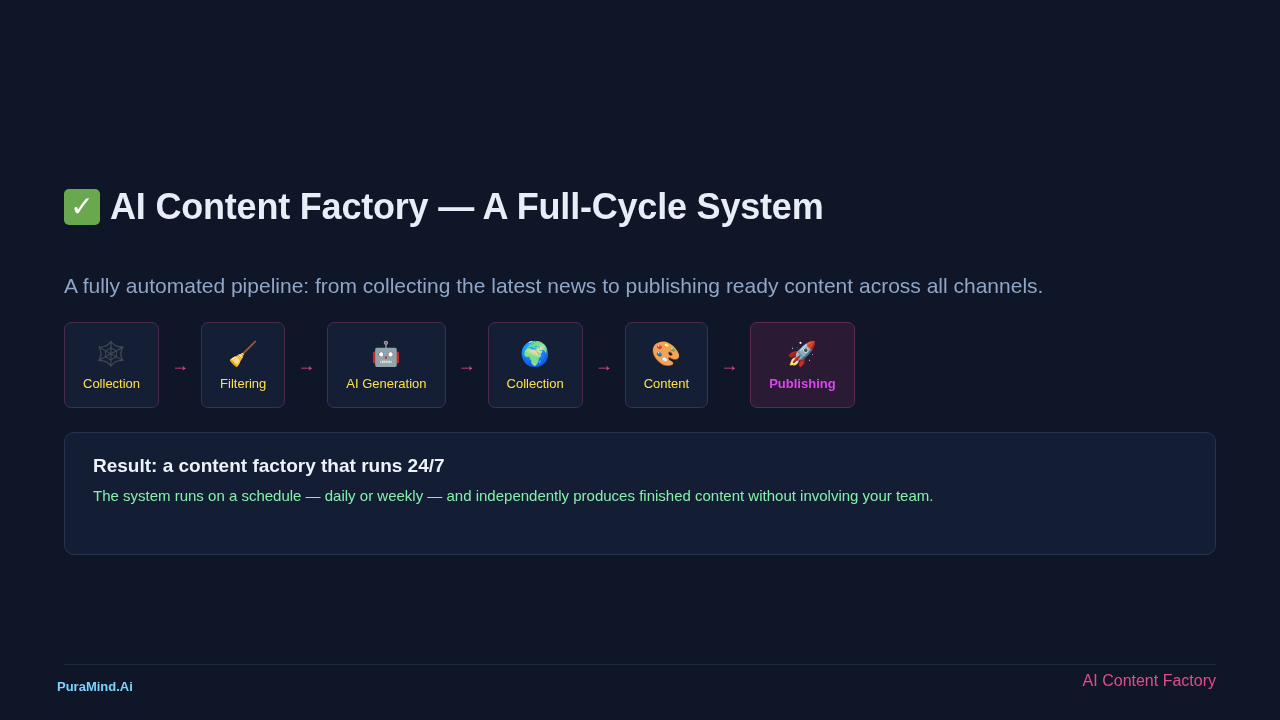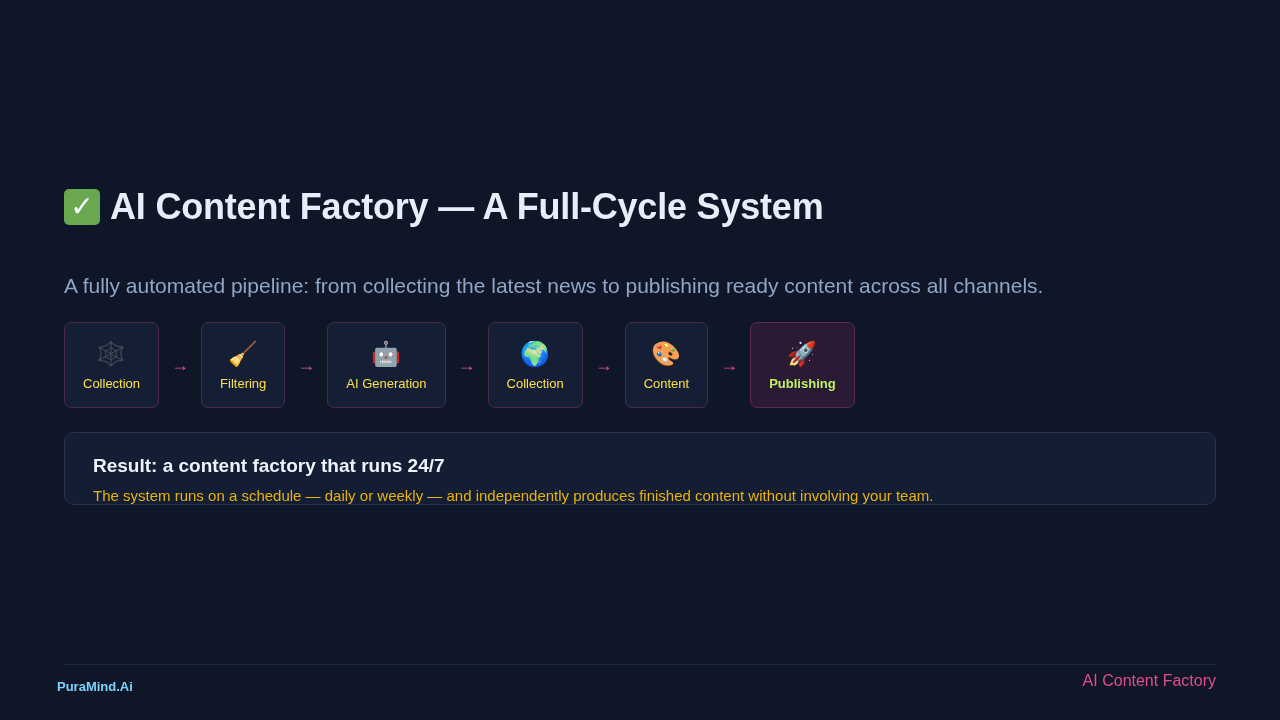--- a/index.html
+++ b/index.html
@@ -30,29 +30,29 @@
   }
   .step {
     height: 86px; border: 1px solid #4a2a4a; border-radius: 7px;
     background: #141f36;
     display: flex; flex-direction: column; align-items: center; justify-content: center;
     padding: 0 18px; gap: 8px;
   }
   .step .emoji { font-size: 24px; line-height: 28px; height: 28px; }
   .step .label { font-size: 13px; color: #fde047; }
   .step.active { background: #2a1a33; border-color: #5e2a50; }
-  .step.active .label { color: #bef264; font-weight: 700; }
+  .step.active .label { color: #d946ef; font-weight: 700; }
   .arrow { color: #e44d8a; font-size: 18px; width: 42px; text-align: center; }
   .result {
-    position: absolute; left: 64px; top: 432px; width: 1152px; height: 73px;
+    position: absolute; left: 64px; top: 432px; width: 1152px; height: 123px;
     border: 1px solid #26344f; border-radius: 10px; background: #131d33;
     padding: 22px 28px;
   }
   .result h2 { font-size: 19px; color: #eef2fa; font-weight: 700; margin-bottom: 10px; }
-  .result p { font-size: 15px; color: #eab308; }
+  .result p { font-size: 15px; color: #86efac; }
   .divider { position: absolute; left: 64px; top: 664px; width: 1152px; height: 1px; background: #1c2740; }
   .footer-left { position: absolute; left: 57px; top: 679px; font-size: 13px; color: #7dd3fc; font-weight: bold; }
   .footer-right { position: absolute; right: 64px; top: 672px; font-size: 16px; color: #e44d8a; text-align: right; }
 </style>
 </head>
 <body>
 
 <div class="slide">
   <div class="title">
     <span class="check">✓</span>

